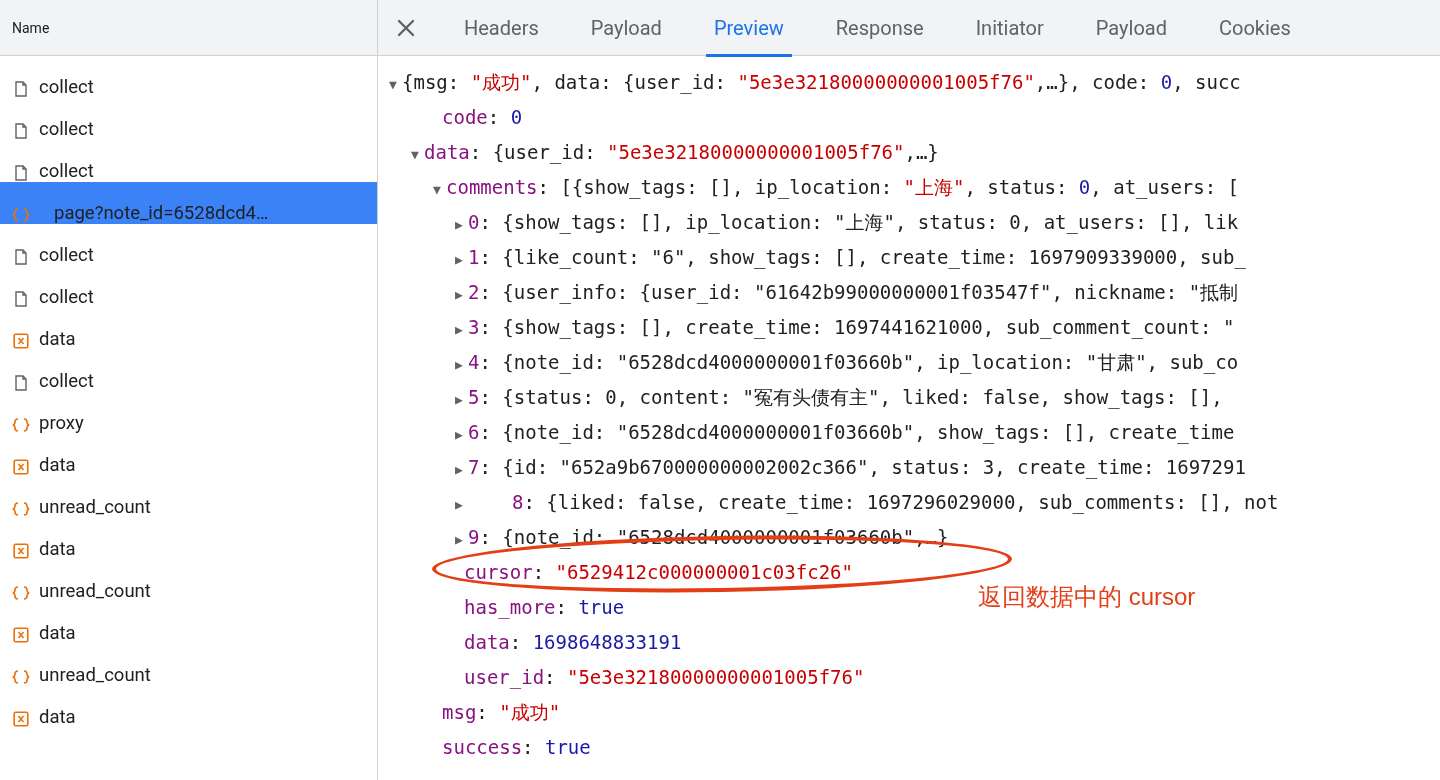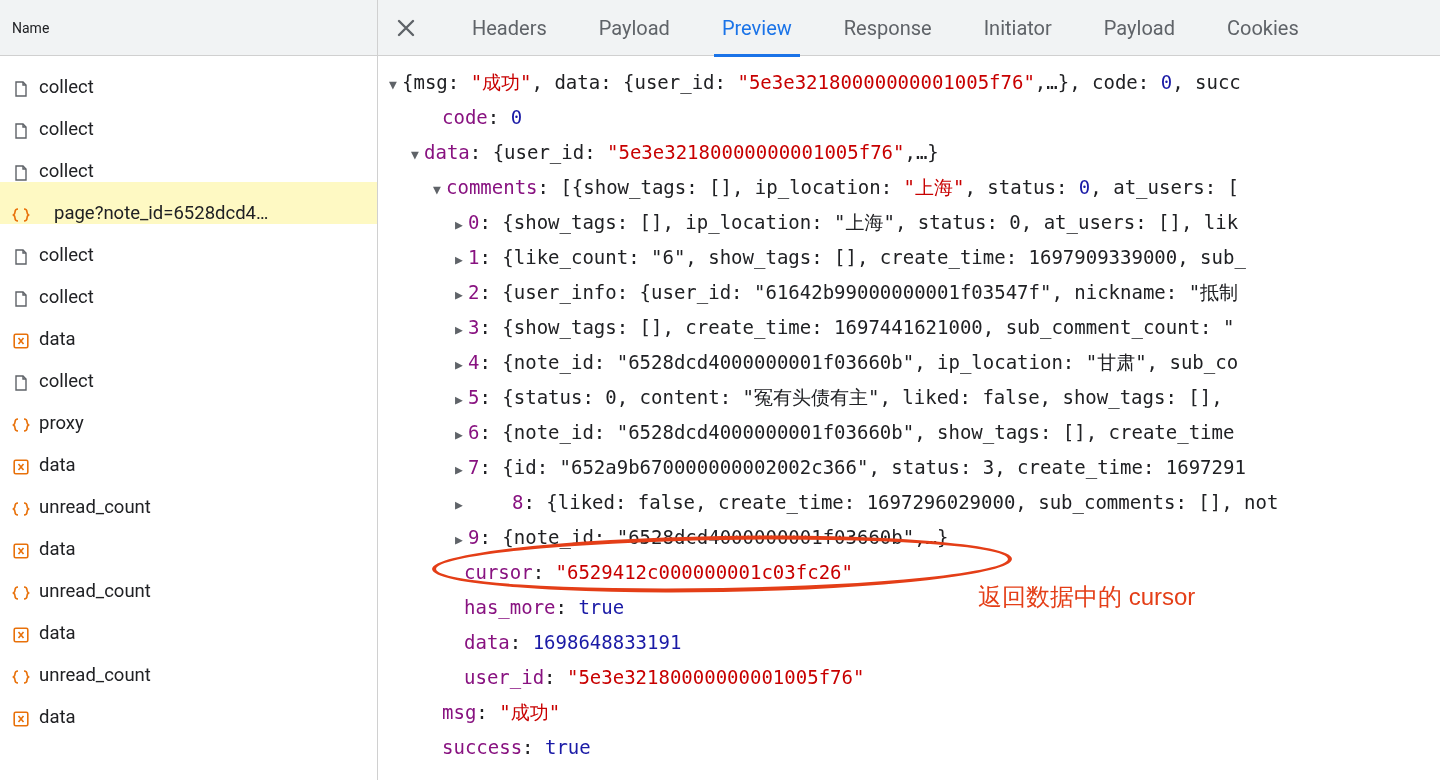--- a/index.html
+++ b/index.html
@@ -42,21 +42,21 @@
   padding-left: 12px;
   font-size: 18.5px;
   color: #202124;
   cursor: pointer;
   gap: 9px;
   white-space: nowrap;
   overflow: hidden;
   text-overflow: ellipsis;
 }
 .req-row.selected {
-  background: #fef9c3;
+  background: #3b82f6;
   gap: 24px;
 }
 .req-row .name {
   overflow: hidden;
   text-overflow: ellipsis;
 }
 .icon {
   width: 18px;
   height: 18px;
   flex-shrink: 0;
@@ -72,21 +72,21 @@
   flex-direction: column;
   overflow: hidden;
 }
 .tab-bar {
   height: 56px;
   background: #f1f3f4;
   border-bottom: 1px solid #d0d0d0;
   display: flex;
   align-items: center;
   padding: 0 10px;
-  gap: 8px;
+  gap: 0;
 }
 .close-btn {
   width: 36px;
   height: 36px;
   display: flex;
   align-items: center;
   justify-content: center;
   cursor: pointer;
   font-size: 22px;
   color: #5f6368;

